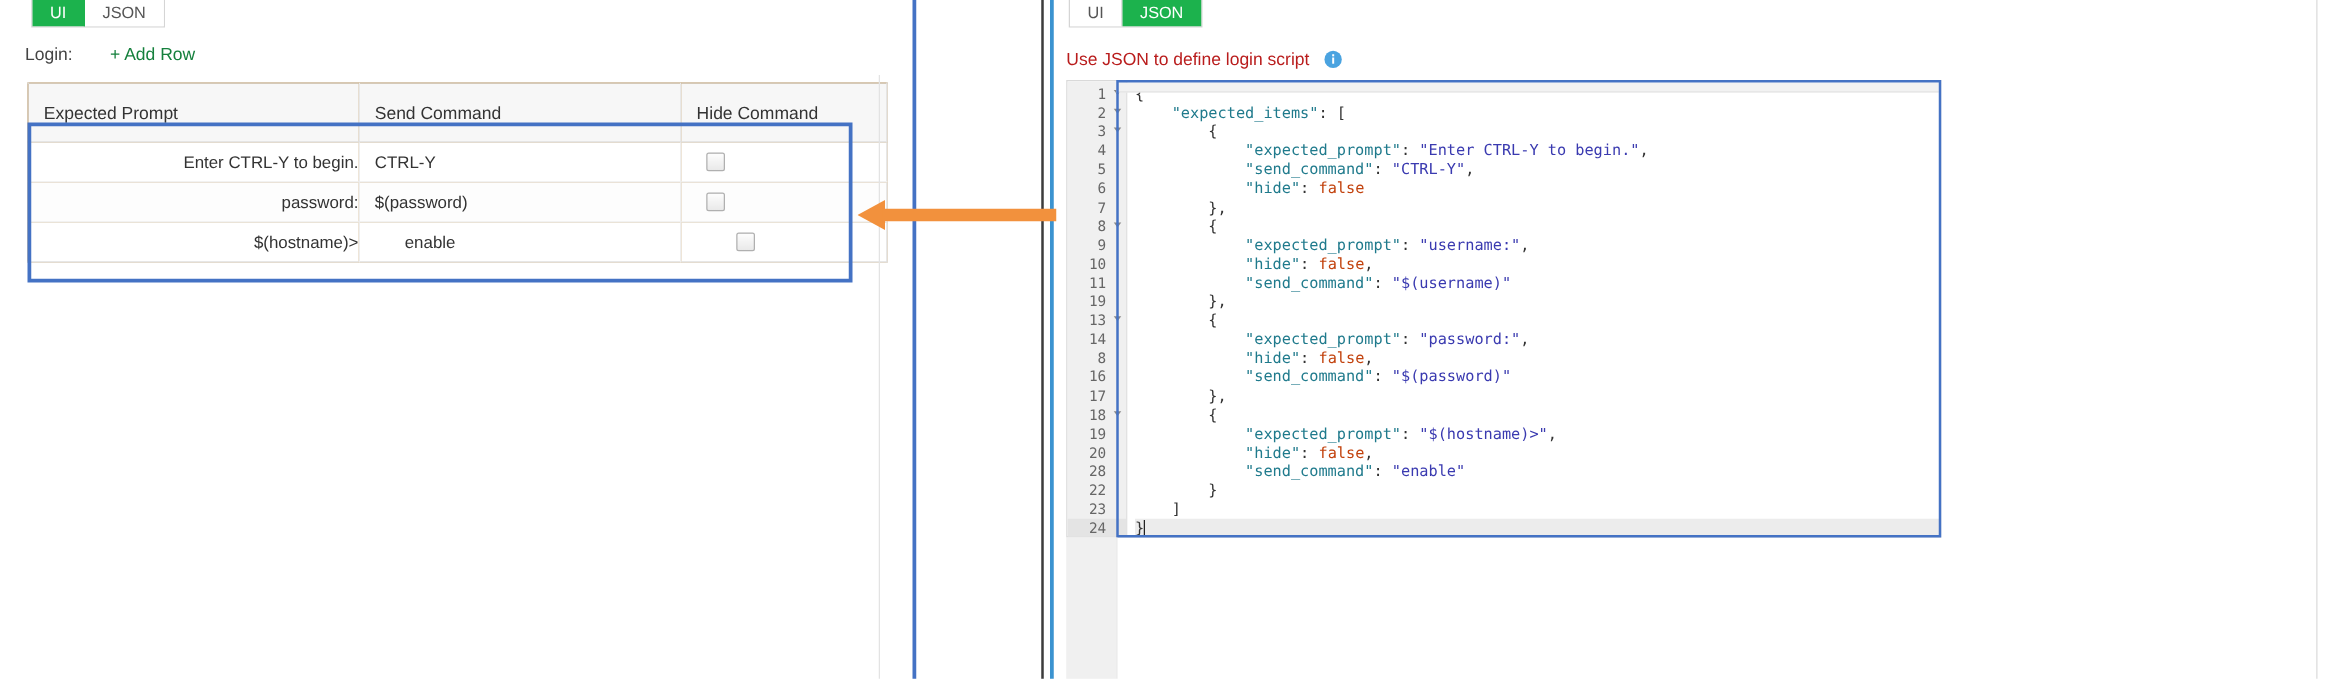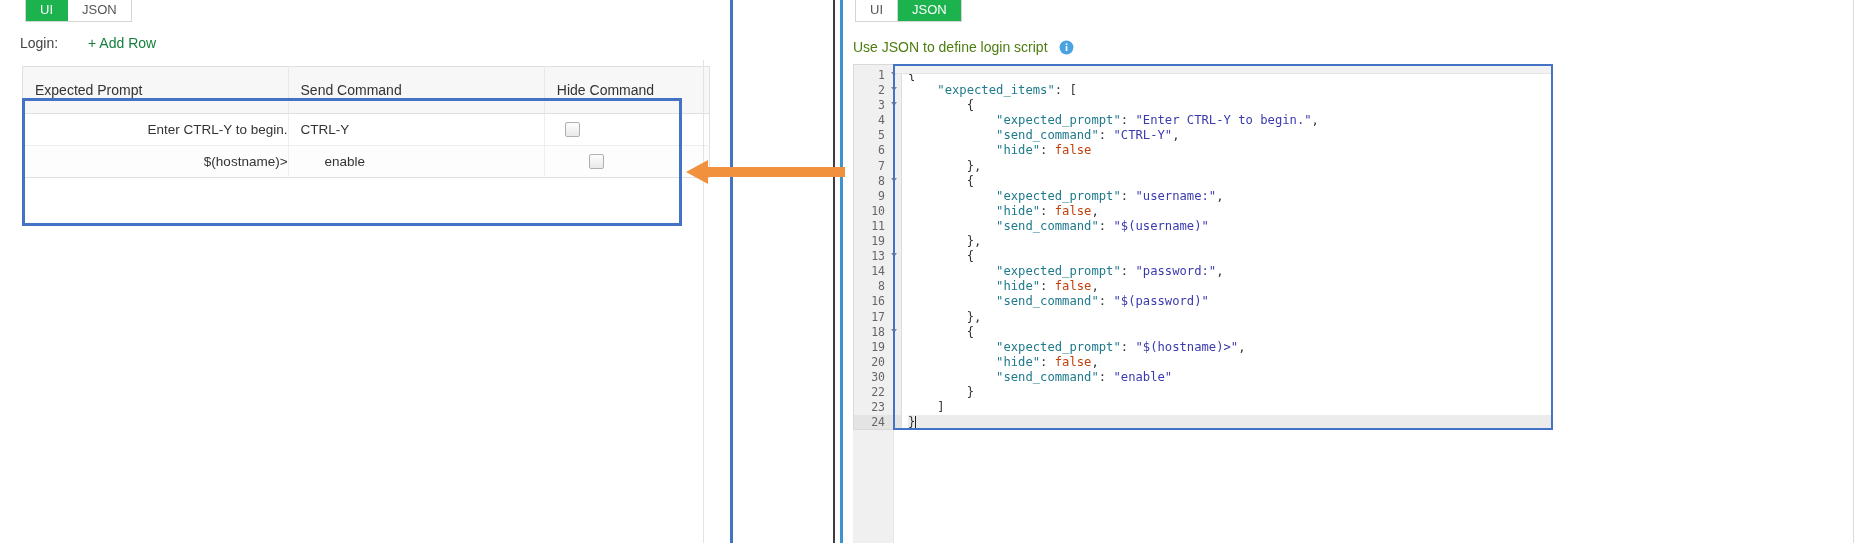--- a/index.html
+++ b/index.html
@@ -76,21 +76,21 @@
   #divider-b{left:833px;background:#3c3c3c;width:2px;}
   #divider-c{left:840px;background:#3b93d0;width:3px;}
   #hairline-left{position:absolute;left:703px;top:60px;width:1px;height:483px;background:#e3e3e3;}
 
   
   #sync-arrow{position:absolute;left:686px;top:152px;width:200px;height:40px;}
 
   
   #right-panel{position:absolute;left:845px;top:0;width:1017px;height:543px;background:#fff;}
   #right-tabs{position:absolute;left:10px;top:-2px;}
-  #json-hint{position:absolute;left:8px;top:39px;font-size:14px;color:#4d7c0f;}
+  #json-hint{position:absolute;left:8px;top:39px;font-size:14px;color:#b91c1c;}
   #info-icon{display:inline-block;vertical-align:-3px;margin-left:8px;}
 
   
   #editor{
     position:absolute;left:8px;top:64px;width:700px;height:366px;
     background:#fff;border:1px solid #d9d9d9;box-sizing:border-box;
     display:flex;overflow:hidden;
   }
   #editor-focus{
     position:absolute;left:48px;top:64px;width:660px;height:366px;
@@ -164,20 +164,25 @@
         <tr>
           <th class="col-prompt">Expected Prompt</th>
           <th class="col-cmd">Send Command</th>
           <th class="col-hide">Hide Command</th>
         </tr>
       </thead>
       <tbody id="table-body">
           <tr>
             <td class="col-prompt">Enter CTRL-Y to begin.</td>
             <td class="col-cmd">CTRL-Y</td>
+            <td class="col-hide"><span class="cb"></span></td>
+          </tr>
+          <tr>
+            <td class="col-prompt">password:</td>
+            <td class="col-cmd">$(password)</td>
             <td class="col-hide"><span class="cb"></span></td>
           </tr>
           <tr>
             <td class="col-prompt">$(hostname)&gt;</td>
             <td class="col-cmd">enable</td>
             <td class="col-hide"><span class="cb"></span></td>
           </tr>
         </tbody>
     </table>
     <div id="rows-highlight"></div>
@@ -226,21 +231,21 @@
           <div class="ln">11</div>
           <div class="ln">19</div>
           <div class="ln">13<span class="fold"></span></div>
           <div class="ln">14</div>
           <div class="ln">8</div>
           <div class="ln">16</div>
           <div class="ln">17</div>
           <div class="ln">18<span class="fold"></span></div>
           <div class="ln">19</div>
           <div class="ln">20</div>
-          <div class="ln">30</div>
+          <div class="ln">28</div>
           <div class="ln">22</div>
           <div class="ln">23</div>
           <div class="ln cur">24</div>
         </div>
       <div class="code" id="code">
           <div class="cl"><span class="p">{</span></div>
           <div class="cl"><span class="k">    "expected_items"</span><span class="p">: [</span></div>
           <div class="cl"><span class="p">        {</span></div>
           <div class="cl"><span class="k">            "expected_prompt"</span><span class="p">: </span><span class="s">"Enter CTRL-Y to begin."</span><span class="p">,</span></div>
           <div class="cl"><span class="k">            "send_command"</span><span class="p">: </span><span class="s">"CTRL-Y"</span><span class="p">,</span></div>

